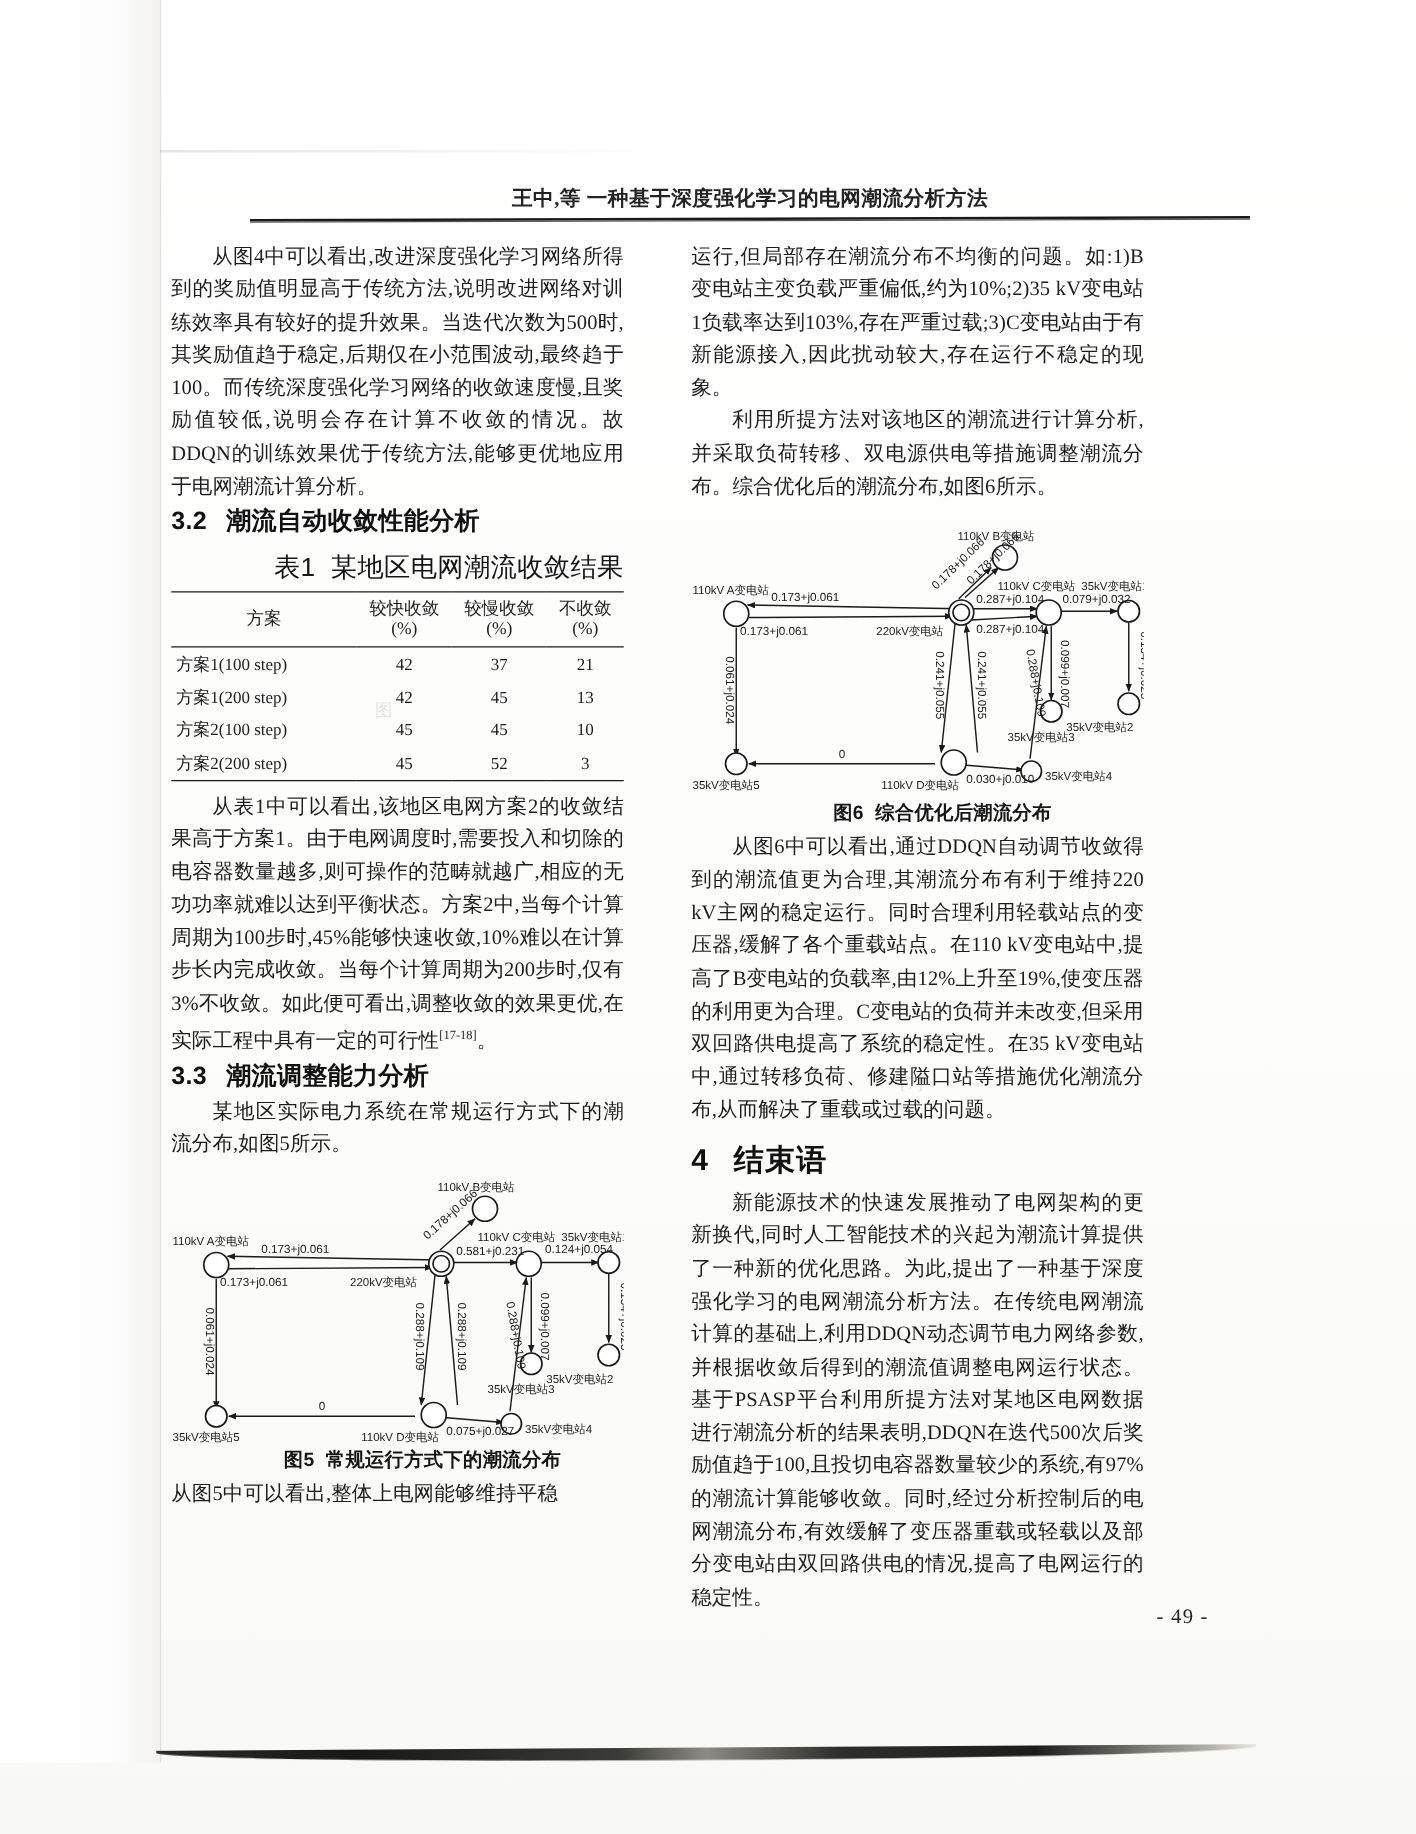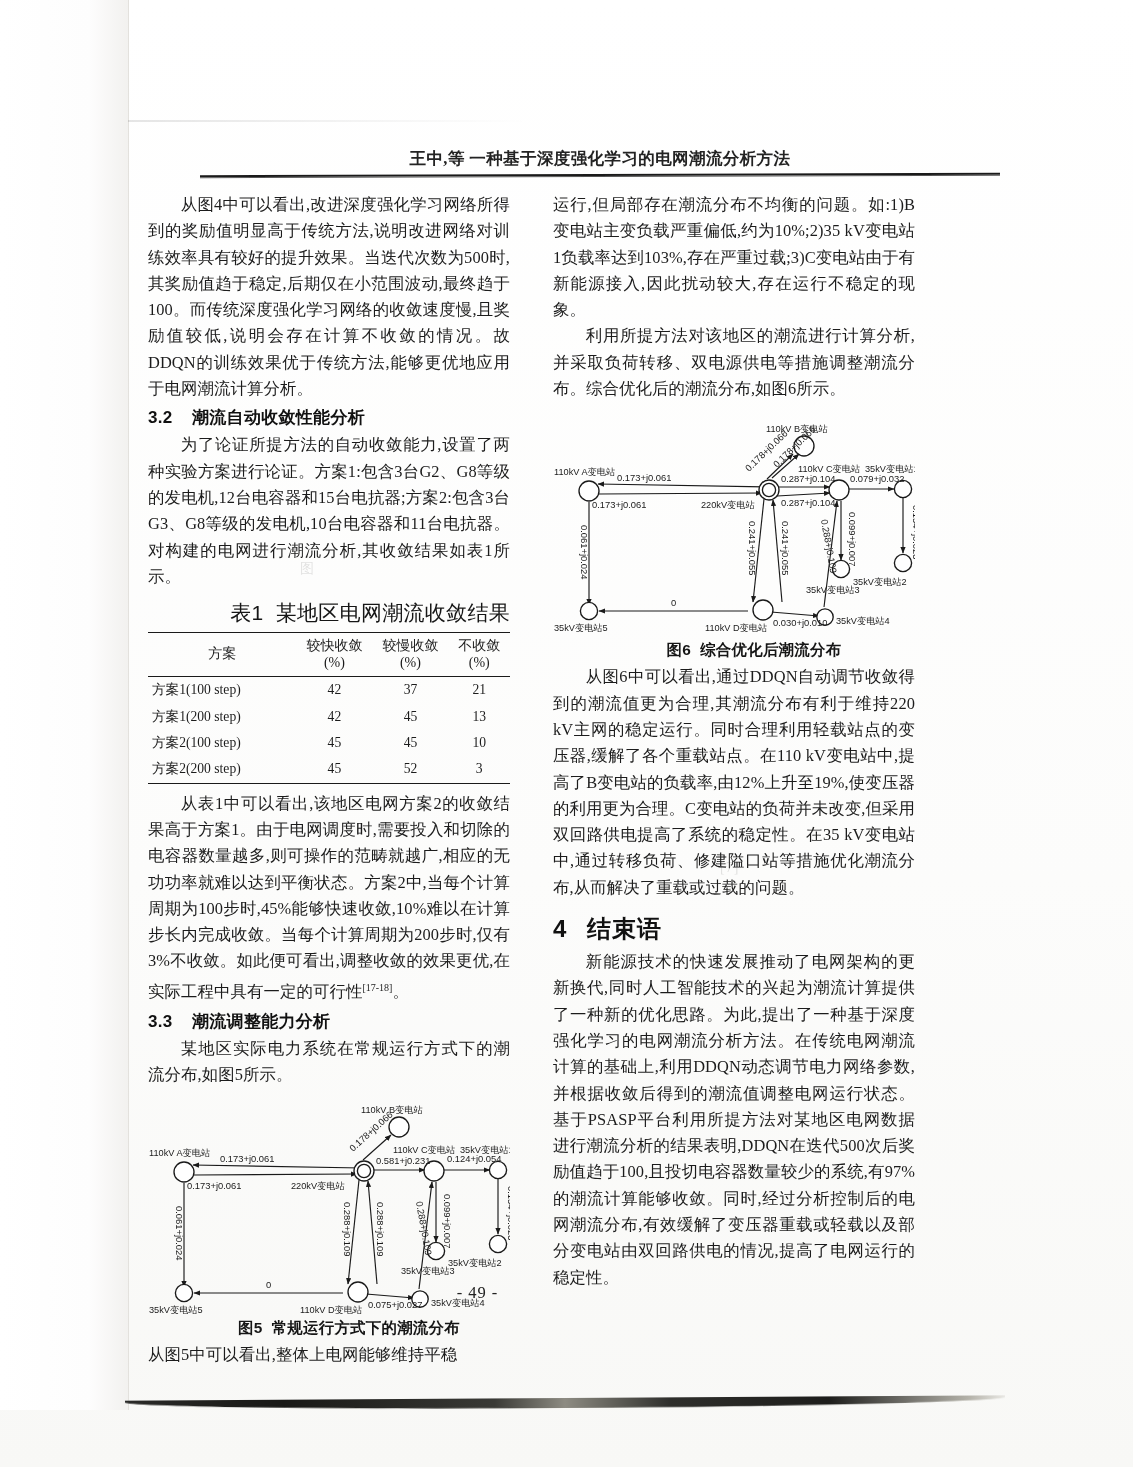--- a/index.html
+++ b/index.html
@@ -45,36 +45,36 @@
     color:#232323;white-space:nowrap;text-align:center;
   }
   #running-head .rh-rule{
     margin-top:4px;height:0;border-top:2.4px solid #1a1a1a;
     border-bottom:1px solid #555;
     transform:rotate(-0.18deg);
   }
 
   
   .col{position:absolute;top:192px;width:362px;}
-  #col-left{left:148px;}
+  #col-left{left:137px;}
   #col-right{left:553px;}
 
   p.body-p{
     margin:0 0 0 0;
     font-size:16.4px;line-height:26.3px;
     text-align:justify;text-justify:inter-ideograph;
     text-indent:2em;
     letter-spacing:.1px;
     color:#1c1c1c;
   }
   p.no-indent{text-indent:0;}
   sup.ref{font-size:10px;vertical-align:super;letter-spacing:0;}
 
   h3.sec{
-    margin:2px 0 1px 0;font-size:17px;line-height:27px;font-weight:700;
+    margin:2px 0 1px 0;font-size:20px;line-height:27px;font-weight:700;
     letter-spacing:.3px;color:#111;
     font-family:"Liberation Sans","DejaVu Sans",sans-serif;
   }
   h3.sec .sec-num{display:inline-block;width:44px;}
   h2.sec-big{
     margin:12px 0 4px 0;font-size:24px;line-height:32px;font-weight:700;
     letter-spacing:1px;color:#111;
     font-family:"Liberation Sans","DejaVu Sans",sans-serif;
   }
   h2.sec-big .sec-num{display:inline-block;width:34px;}
@@ -111,21 +111,21 @@
   .fig-caption .fig-num{margin-right:9px;padding-left:40px;}
   svg.netdiag{display:block;width:362px;}
   svg.netdiag text{font-family:"Liberation Sans","DejaVu Sans",sans-serif;fill:#1a1a1a;}
   svg.netdiag .lbl{font-size:9.2px;}
   svg.netdiag .val{font-size:9.4px;}
   svg.netdiag .node{fill:#fff;stroke:#1a1a1a;stroke-width:1.35;}
   svg.netdiag .edge{stroke:#1a1a1a;stroke-width:1.15;fill:none;}
 
   
   #page-number{
-    position:absolute;left:0;top:1283px;width:955px;text-align:center;
+    position:absolute;left:12px;top:1283px;width:955px;text-align:right;
     font-size:16.5px;letter-spacing:1px;color:#222;
   }
 
   
   .ghost{
     position:absolute;color:rgba(120,120,118,.20);font-size:14px;
     font-family:"Liberation Serif",serif;pointer-events:none;user-select:none;
     letter-spacing:1px;
   }
 </style>
@@ -145,21 +145,20 @@
   </div>
 
   <div class="col" id="col-left">
 
     <p class="body-p">从图4中可以看出,改进深度强化学习网络所得到的奖励值明显高于传统方法,说明改进网络对训练效率具有较好的提升效果。当迭代次数为500时,其奖励值趋于稳定,后期仅在小范围波动,最终趋于100。而传统深度强化学习网络的收敛速度慢,且奖励值较低,说明会存在计算不收敛的情况。故DDQN的训练效果优于传统方法,能够更优地应用于电网潮流计算分析。</p>
 
     <h3 class="sec">
       <span class="sec-num">3.2</span><span>潮流自动收敛性能分析</span>
     </h3>
 
-    <p class="body-p">为了论证所提方法的自动收敛能力,设置了两种实验方案进行论证。方案1:包含3台G2、G8等级的发电机,12台电容器和15台电抗器;方案2:包含3台G3、G8等级的发电机,10台电容器和11台电抗器。对构建的电网进行潮流分析,其收敛结果如表1所示。</p>
 
     <div class="tbl-caption">
       <span>表1</span>&nbsp;&nbsp;<span>某地区电网潮流收敛结果</span>
     </div>
 
     <table class="data-tbl" id="table-1">
       <colgroup>
           <col class="c1">
           <col class="c2">
           <col class="c3">

